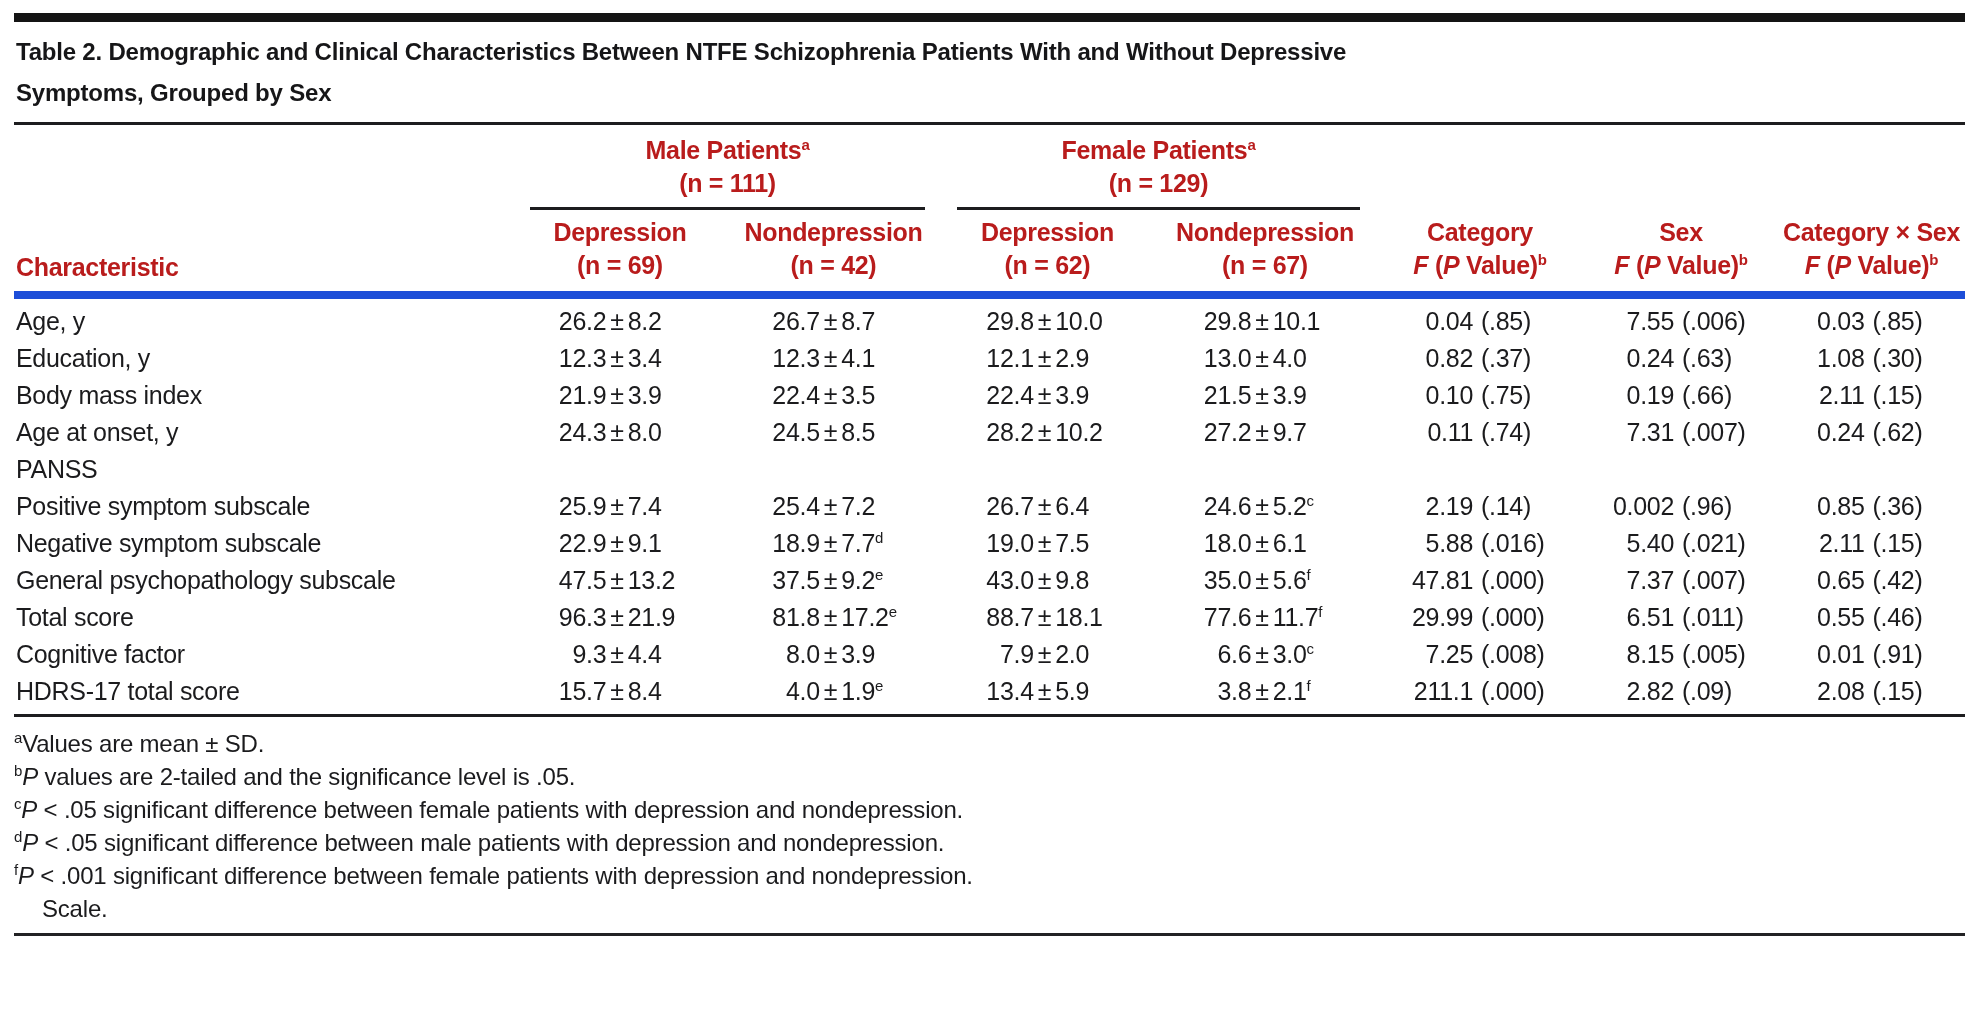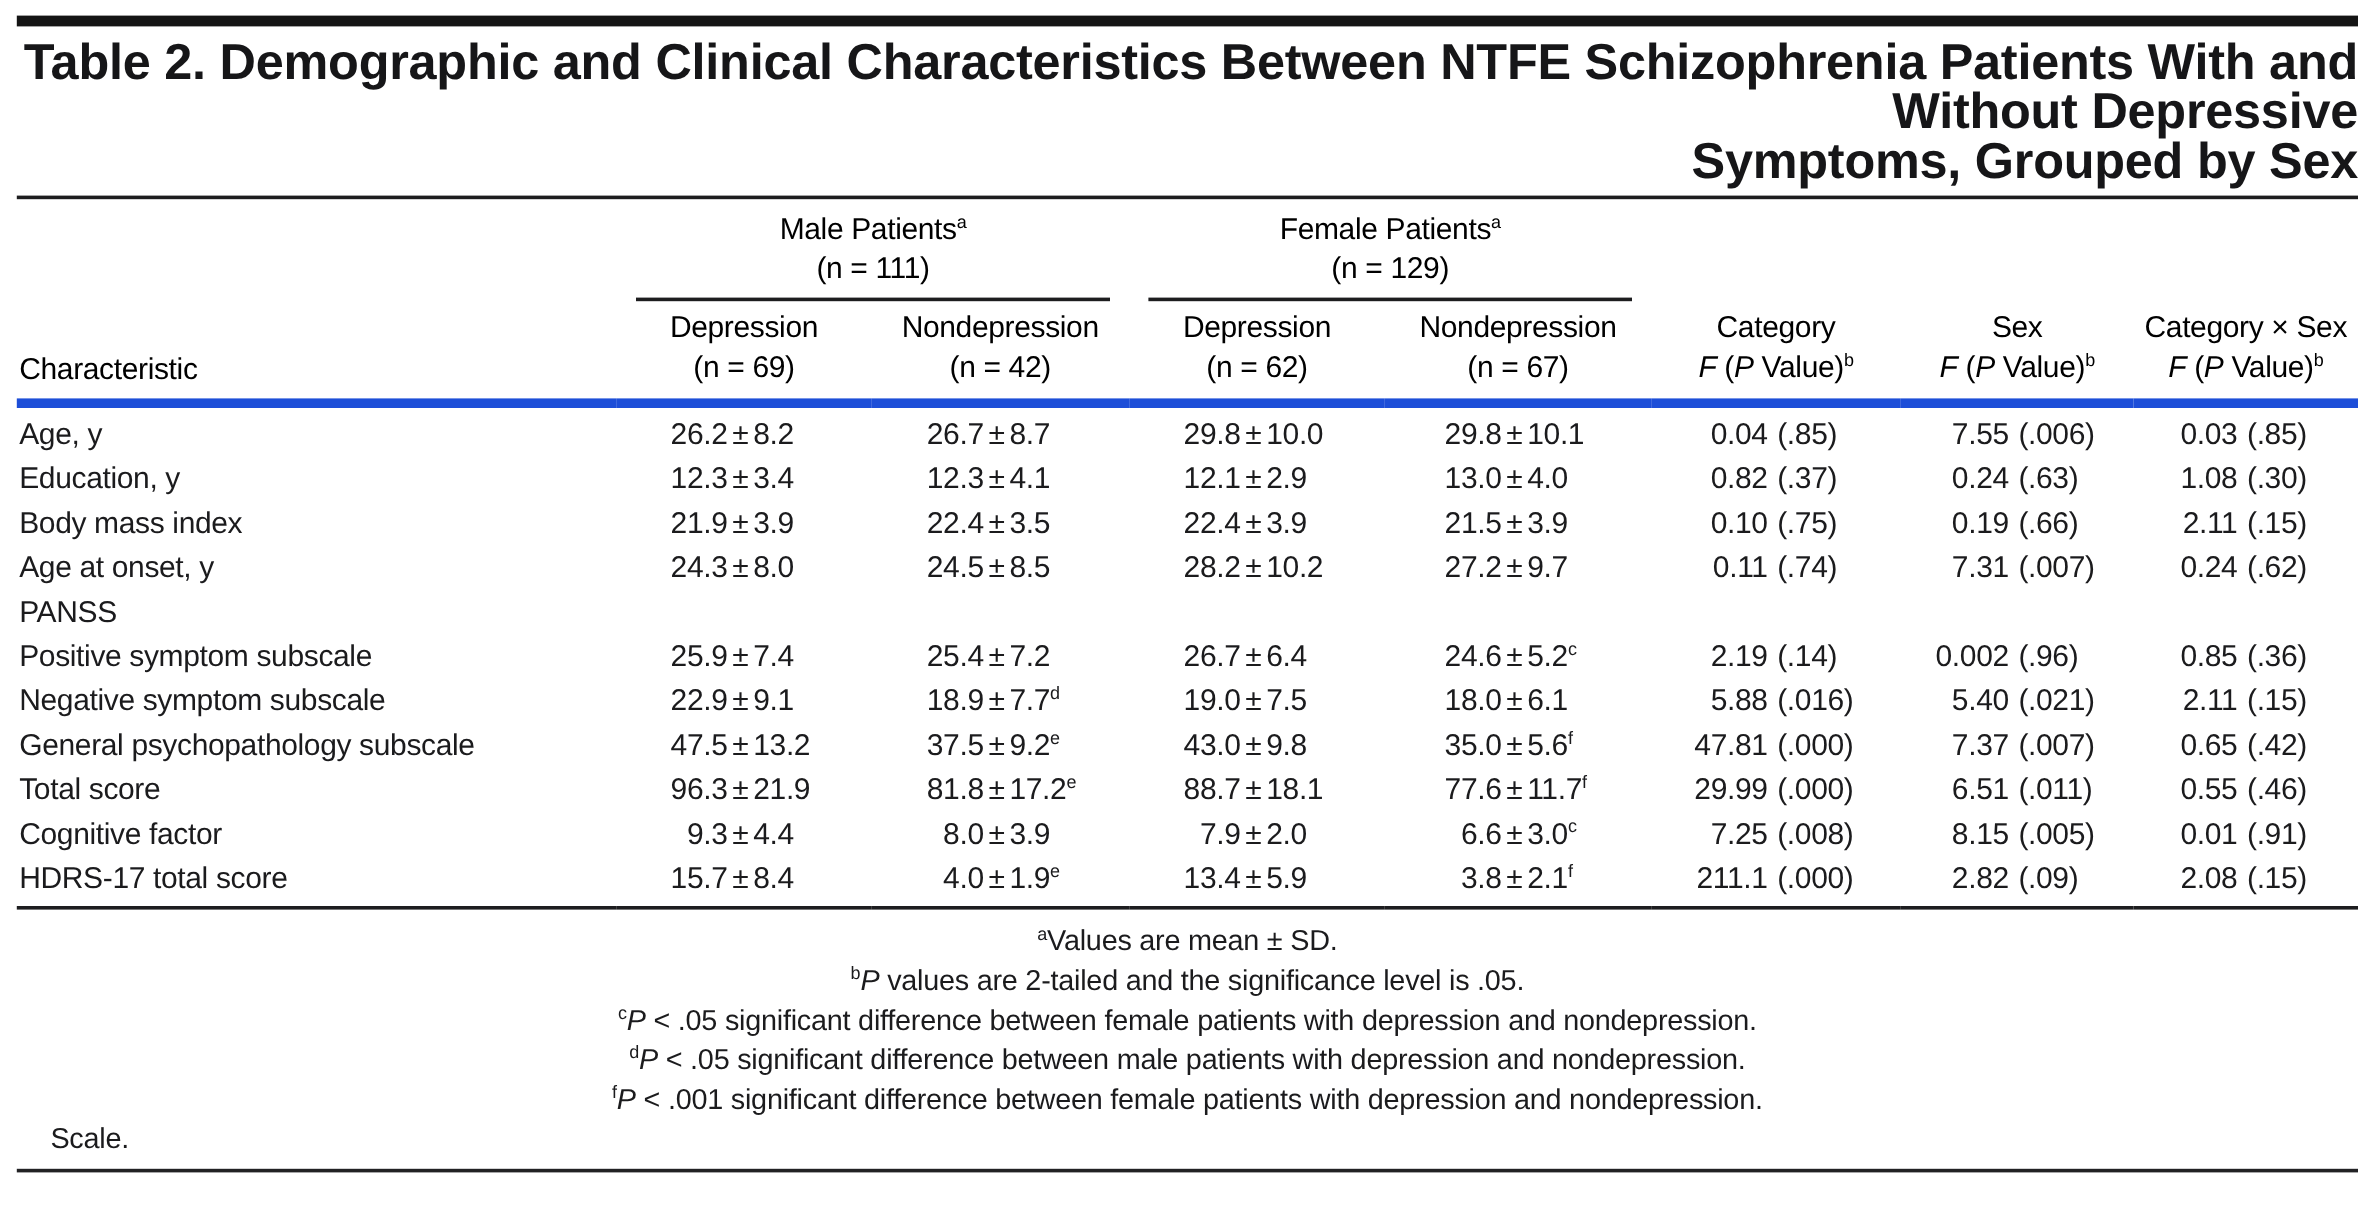--- a/index.html
+++ b/index.html
@@ -5,30 +5,30 @@
   html,body { margin:0; padding:0; background:#ffffff; }
   body {
     width:1979px; height:1021px; overflow:hidden;
     font-family:"Liberation Sans", sans-serif;
     color:#1b1b1d;
     -webkit-font-smoothing:antialiased;
   }
   .page { padding:13px 14px 0 14px; }
   .top-bar { height:9px; background:#141414; }
   .title {
-    font-size:42px; font-weight:bold; line-height:41px;
-    margin:9px 0 0 2px; color:#161618; letter-spacing:-0.2px;text-align:right;
+    font-size:24px; font-weight:bold; line-height:41px;
+    margin:9px 0 0 2px; color:#161618; letter-spacing:-0.2px;
   }
   .title-rule { height:3px; background:#1d1d1f; margin-top:9px; }
 
   table.data {
     width:100%; border-collapse:collapse; table-layout:fixed;
     margin-top:1px; letter-spacing:-0.3px;
   }
-  th { font-weight:normal; font-size:25px; color:#000000; }
+  th { font-weight:bold; font-size:25px; color:#b91c1c; }
   td { font-size:25px; color:#1b1b1d; }
 
   th.char-h { text-align:left; vertical-align:bottom; padding:0 0 9px 2px; }
   th.group  { vertical-align:top; padding:8px 0 0 0; }
   .grp { margin:0 16px; padding-bottom:7px; border-bottom:3px solid #1d1d1f; }
   .grp-l, .grp-n { line-height:33px; text-align:center; }
   th.stath { vertical-align:bottom; padding:0 0 9px 0;margin-top:16px; }
   .st1, .st2 { line-height:33px; text-align:center; }
   th.sub { vertical-align:bottom; padding:6px 0 9px 0; }
   .sub-l, .sub-n { line-height:33px; text-align:center; }
@@ -44,21 +44,21 @@
   .mcell, .scell { display:inline-block; white-space:nowrap; }
   .m   { display:inline-block; min-width:52px; text-align:right; }
   .pm  { display:inline-block; margin:0 4px; }
   .sdv { display:inline-block; min-width:58px; text-align:left; }
   .fv  { display:inline-block; min-width:64px; text-align:right; }
   .pv  { display:inline-block; min-width:70px; text-align:left; margin-left:8px; }
 
   sup { font-size:15px; line-height:0; vertical-align:super; }
 
   .footnotes { margin-top:10px; font-size:24px; letter-spacing:-0.2px; }
-  .fn { line-height:33px;text-align:center; }
+  .fn { line-height:33px; }
   .fn sup { font-size:15px; }
   .fn-cont { line-height:33px; padding-left:28px; }
   .bottom-rule { height:3px; background:#222224; margin-top:8px; }
   i { font-style:italic; }
 </style>
 </head>
 <body>
 
 <div class="page">
   <div class="top-bar"></div>

